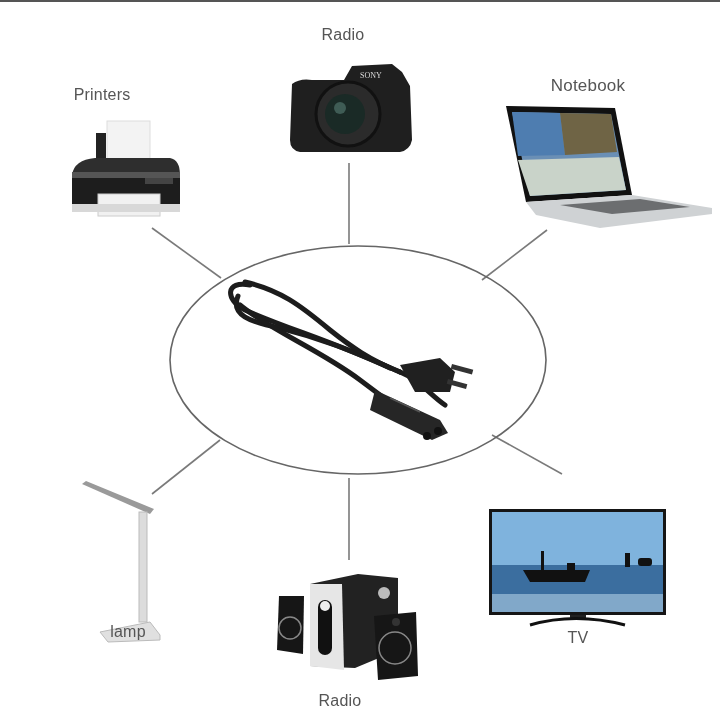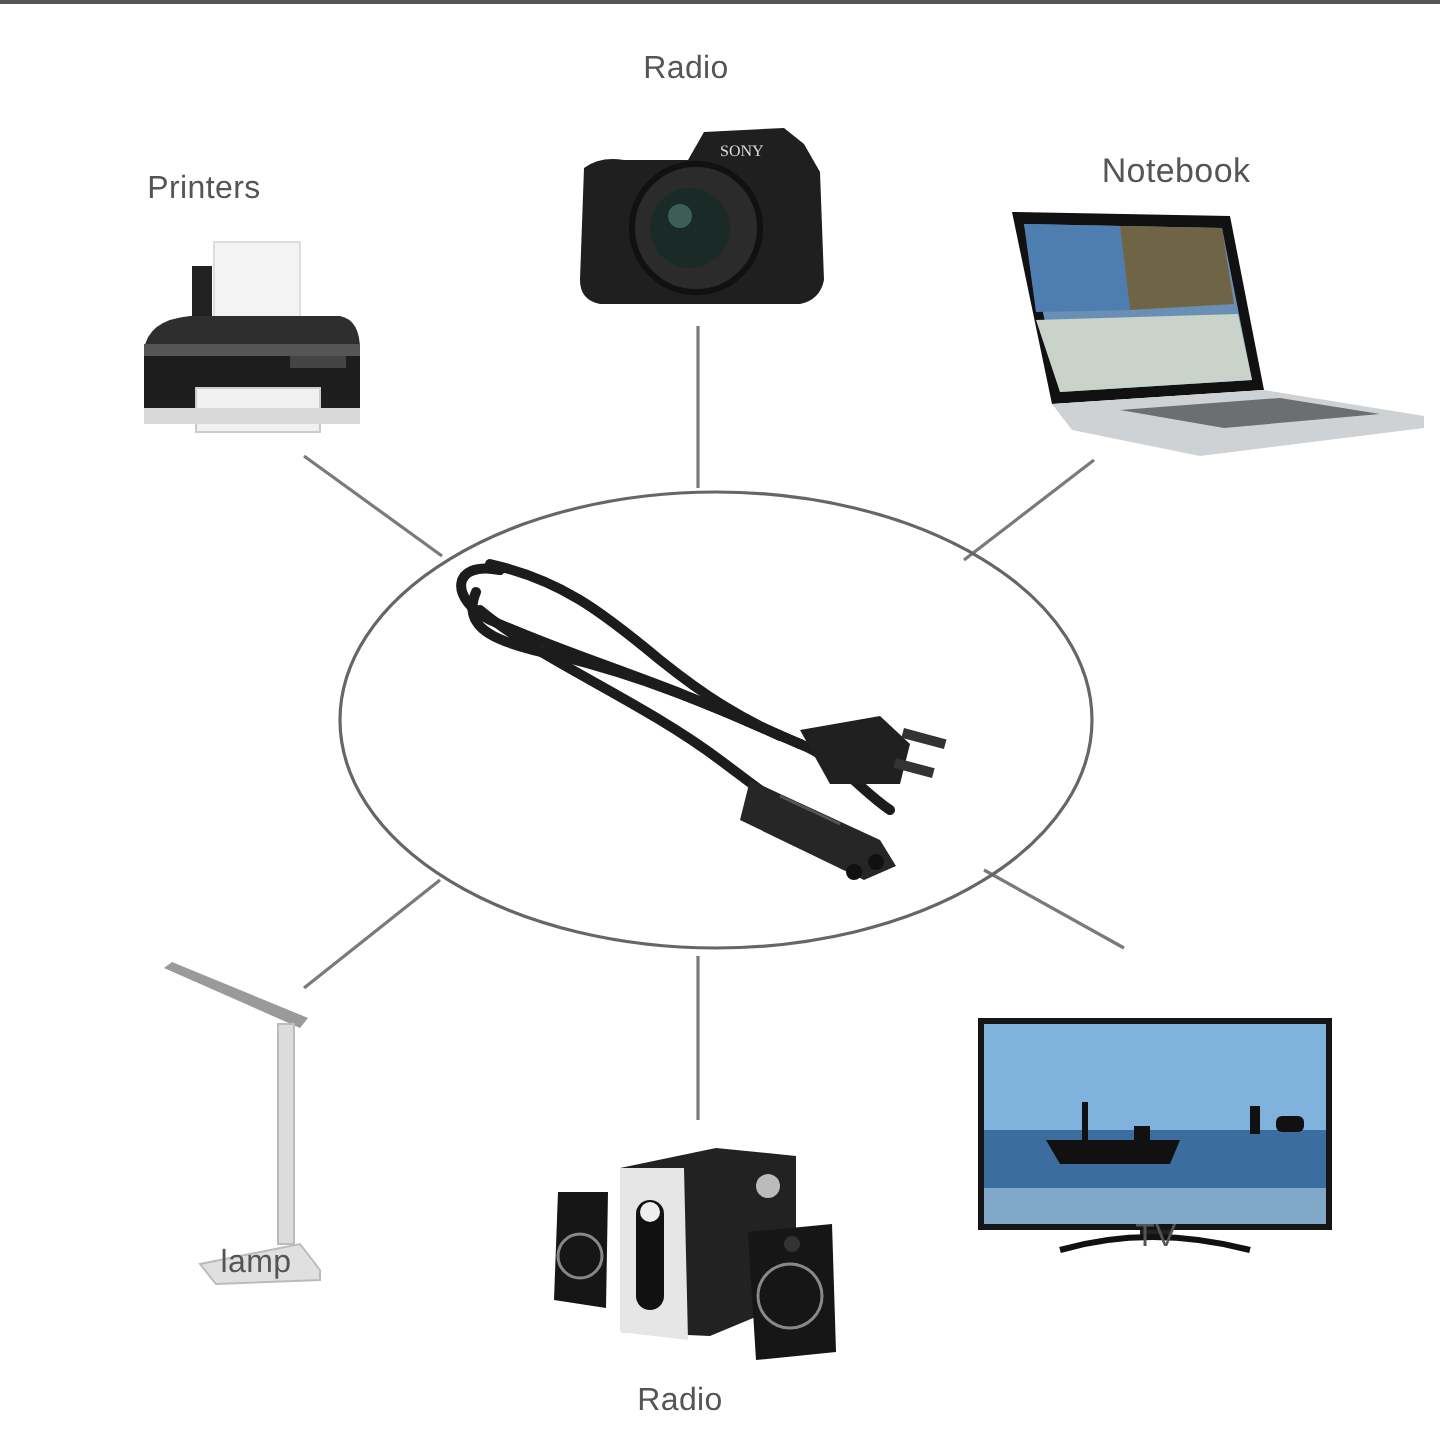--- a/index.html
+++ b/index.html
@@ -105,13 +105,13 @@
     <rect x="570" y="615" width="16" height="5" fill="#222"></rect>
     <path d="M530 625 Q 575 612 625 625" stroke="#111" stroke-width="3" fill="none"></path>
   </g>
 </svg>
 
 <div class="label" style="left:102px; top:86px;">Printers</div>
 <div class="label" style="left:343px; top:26px;">Radio</div>
 <div class="label" style="left:588px; top:76px; font-size:17px;">Notebook</div>
 <div class="label" style="left:128px; top:623px;">lamp</div>
 <div class="label" style="left:340px; top:692px;">Radio</div>
-<div class="label" style="left:578px; top:610px;">TV</div>
+<div class="label" style="left:578px; top:629px;">TV</div>
 
 </body></html>

